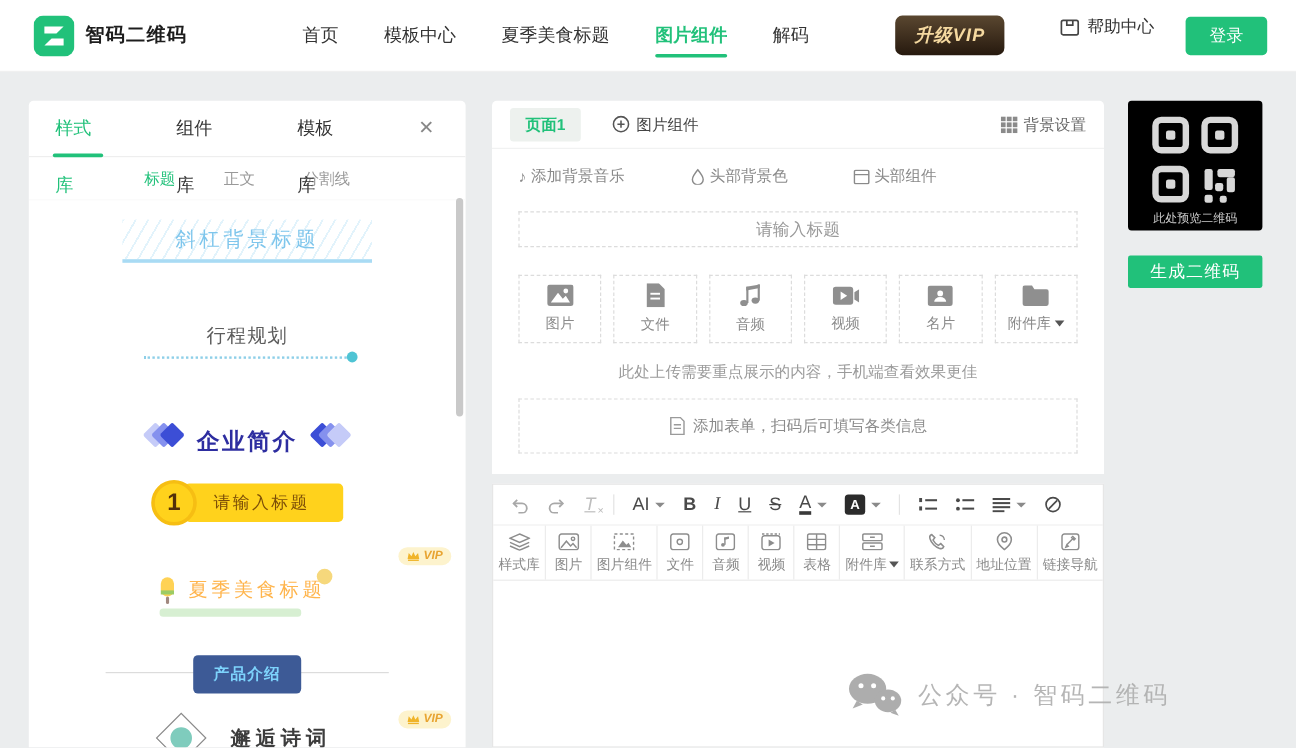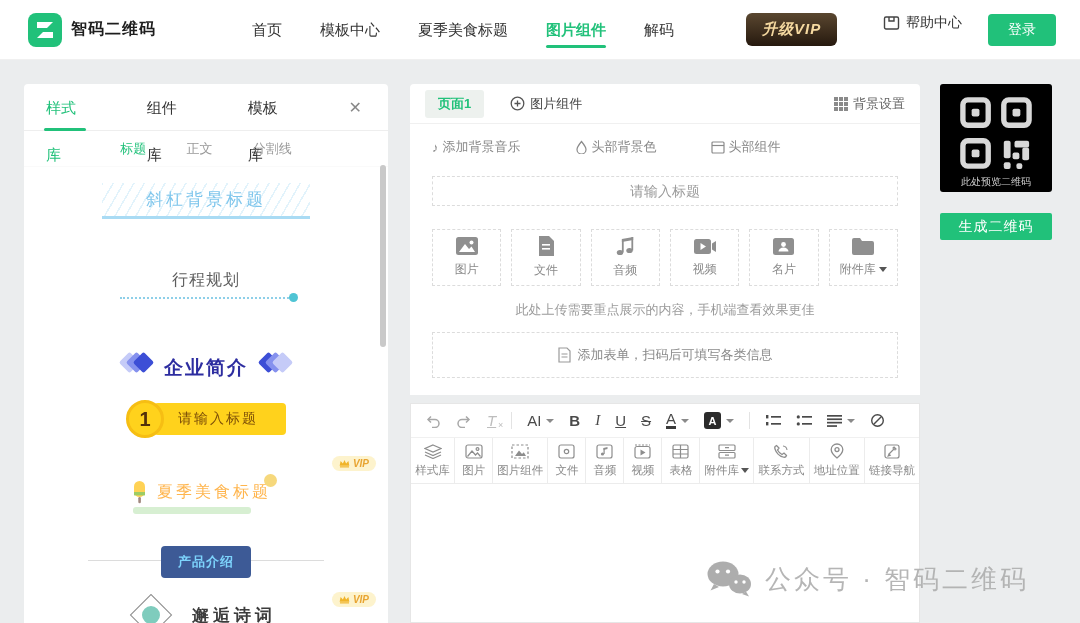--- a/index.html
+++ b/index.html
@@ -153,21 +153,21 @@
 
   
   .qr-card { position:absolute; left:940px; top:84px; width:112px; height:108px; background:#000000;
     border-radius:3px; display:flex; flex-direction:column; align-items:center; }
   .qr-hint { font-size:10px; color:#cccccc; margin-top:5px; }
   .gen-btn { position:absolute; left:940px; top:213px; width:112px; height:27px; background:#21c17a;
     color:#fff; font-size:14px; border:none; border-radius:2px; cursor:pointer; letter-spacing:1px; }
 
   
   .watermark { position:absolute; left:706px; top:560px; display:flex; align-items:center; gap:13px;
-    color:#aeaeae; font-size:26px; letter-spacing:3px; z-index:6; opacity:.9; white-space:nowrap; }
+    color:#aeaeae; font-size:20px; letter-spacing:3px; z-index:6; opacity:.9; white-space:nowrap; }
 </style>
 </head>
 <body>
 
 <div class="topbar">
   <div class="logo">
     <span>
       <svg width="34" height="34" viewBox="0 0 34 34">
           <rect width="34" height="34" rx="8" fill="#21c17a"></rect>
         <path d="M9 9h16l-6 6H9z" fill="#fff"></path>

